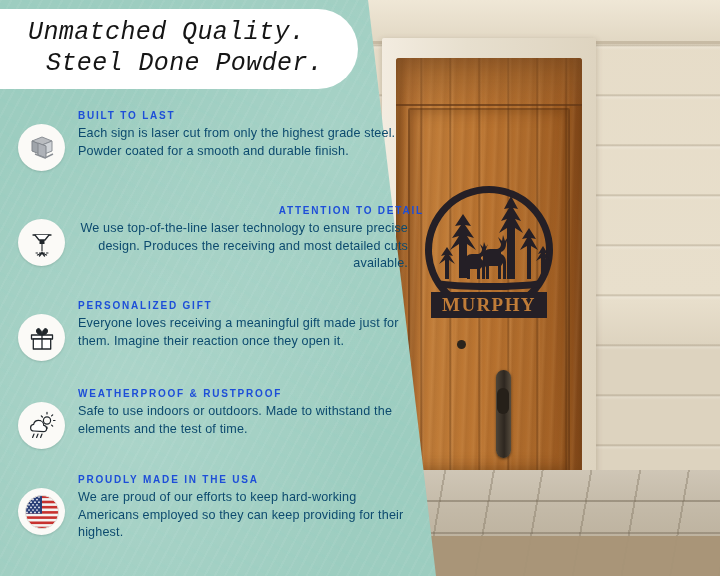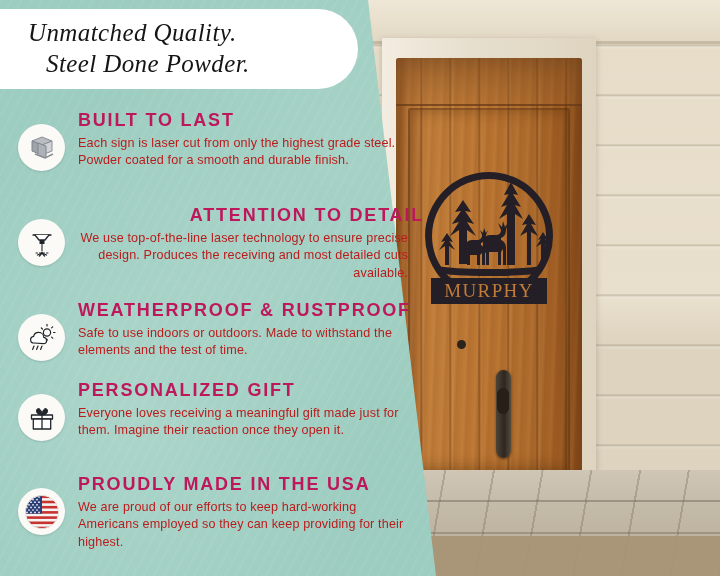--- a/index.html
+++ b/index.html
@@ -94,21 +94,21 @@
     border:2px solid rgba(74,38,12,0.45);
     border-radius:2px;
     box-shadow:inset 0 0 16px rgba(60,28,6,0.35);
   }
   .door-top-rail {
     position:absolute; left:0; right:0; top:0; height:48px;
     background:linear-gradient(180deg,rgba(130,80,36,0.55),rgba(160,100,46,0.2));
     border-bottom:2px solid rgba(74,38,12,0.40);
   }
   
-  .sign { position:absolute; left:50%; top:110px; transform:translateX(-50%); }
+  .sign { position:absolute; left:50%; top:124px; transform:translateX(-50%);font-weight:bold; }
   
   .handle-plate {
     position:absolute;
     left:100px; top:312px;
     width:15px; height:88px;
     background:linear-gradient(90deg,#4d4438,#2e2720 55%,#554b3d);
     border-radius:8px;
     box-shadow:0 1px 3px rgba(0,0,0,.5);
   }
   .handle-knob {
@@ -180,21 +180,21 @@
     width:388px; height:80px;
     background:#ffffff;
     border-radius:0 44px 44px 0;
     display:flex;
     flex-direction:column;
     justify-content:center;
     padding-left:58px;
     padding-right:16px;
   }
   .headline-line {
-    font-family:Liberation Serif, serif;
+    font-family:Liberation Mono, monospace;
     font-style:italic;
     font-size:25px;
     line-height:1.23;
     color:#151515;
     letter-spacing:.4px;
     white-space:nowrap;
   }
   .headline-line.second { padding-left:18px; }
 
   
@@ -214,31 +214,31 @@
     width:47px; height:47px;
     border-radius:50%;
     background:#fbfaf7;
     display:flex;
     align-items:center;
     justify-content:center;
     box-shadow:0 1px 2px rgba(40,70,62,.18);
   }
   .icon-circle svg { display:block; }
   .feature-title {
-    font-size:18px;
+    font-size:10px;
     font-weight:bold;
     letter-spacing:1.8px;
-    color:#be185d;
+    color:#1d4ed8;
     margin:0 0 3px 0;
     line-height:1.2;
   }
   .feature-body {
     font-size:12.6px;
     line-height:1.39;
-    color:#b91c1c;
+    color:#0c4a6e;
     letter-spacing:.15px;
     max-width:330px;
   }
 
   
   .feature.f1 { min-height:95px; }
   .feature.f2 { min-height:95px;text-align:right; }
   .feature.f3 { min-height:80px; }
   .feature.f4 { min-height:88px; }
   .feature.f5 { min-height:86px;margin-top:6px; }
@@ -343,52 +343,52 @@
             <path d="M15 25 L12.5 28"></path>
             <path d="M15 25 L17.5 28"></path>
             <path d="M9 25 H21" stroke-dasharray="1.5 2" stroke-width="1"></path>
           </g>
         </svg>
       </span>
       <div class="feature-title">ATTENTION TO DETAIL</div>
       <div class="feature-body">We use top-of-the-line laser technology to ensure precise design. Produces the receiving and most detailed cuts available.</div>
     </div>
 
+    <div class="feature f4">
+      <span class="icon-circle">
+        <svg width="30" height="30" viewBox="0 0 30 30">
+          <g fill="none" stroke="#20262b" stroke-width="1.3" stroke-linejoin="round">
+            <path d="M4.5 12 H25.5 V16 H4.5 Z" fill="#ffffff"></path>
+            <path d="M6.3 16 H23.7 V26 H6.3 Z" fill="#ffffff"></path>
+            <path d="M15 12 V26"></path>
+            <path d="M15 12 C12 12 9.5 10.5 9.5 8 C9.5 6 11 5 12.3 5.8 C13.8 6.8 15 9 15 12z" fill="#20262b" stroke="#20262b" stroke-width="1"></path>
+            <path d="M15 12 C18 12 20.5 10.5 20.5 8 C20.5 6 19 5 17.7 5.8 C16.2 6.8 15 9 15 12z" fill="#20262b" stroke="#20262b" stroke-width="1"></path>
+          </g>
+        </svg>
+      </span>
+      <div class="feature-title">PERSONALIZED GIFT</div>
+      <div class="feature-body">Everyone loves receiving a meaningful gift made just for them. Imagine their reaction once they open it.</div>
+    </div>
+
     <div class="feature f3">
       <span class="icon-circle">
         <svg width="30" height="30" viewBox="0 0 30 30">
           <g fill="none" stroke="#20262b" stroke-width="1.2" stroke-linecap="round">
             <circle cx="20" cy="9.5" r="3.6"></circle>
             <path d="M20 3 V1.4 M20 17.6 V16.2 M26.5 9.5 H28 M12 9.5 H13.5
                      M24.6 4.9 L25.7 3.8 M14.3 14.1 L15.4 13.2
                      M24.6 14.1 L25.7 15.2 M14.3 4.9 L15.4 6"></path>
             <path d="M7 20c-2 0-3.4-1.5-3.4-3.3 0-1.7 1.3-3.1 3-3.3.5-2.3 2.5-4 5-4
                      2.8 0 5.1 2.2 5.2 5 1.6.2 2.8 1.5 2.8 3.1 0 1.8-1.4 3.2-3.2 3.2z" fill="#ffffff"></path>
             <path d="M7 23 L5.6 26.4 M11 23 L9.6 26.4 M15 23 L13.6 26.4"></path>
           </g>
         </svg>
       </span>
       <div class="feature-title">WEATHERPROOF &amp; RUSTPROOF</div>
       <div class="feature-body">Safe to use indoors or outdoors. Made to withstand the elements and the test of time.</div>
-    </div>
-
-    <div class="feature f4">
-      <span class="icon-circle">
-        <svg width="30" height="30" viewBox="0 0 30 30">
-          <g fill="none" stroke="#20262b" stroke-width="1.3" stroke-linejoin="round">
-            <path d="M4.5 12 H25.5 V16 H4.5 Z" fill="#ffffff"></path>
-            <path d="M6.3 16 H23.7 V26 H6.3 Z" fill="#ffffff"></path>
-            <path d="M15 12 V26"></path>
-            <path d="M15 12 C12 12 9.5 10.5 9.5 8 C9.5 6 11 5 12.3 5.8 C13.8 6.8 15 9 15 12z" fill="#20262b" stroke="#20262b" stroke-width="1"></path>
-            <path d="M15 12 C18 12 20.5 10.5 20.5 8 C20.5 6 19 5 17.7 5.8 C16.2 6.8 15 9 15 12z" fill="#20262b" stroke="#20262b" stroke-width="1"></path>
-          </g>
-        </svg>
-      </span>
-      <div class="feature-title">PERSONALIZED GIFT</div>
-      <div class="feature-body">Everyone loves receiving a meaningful gift made just for them. Imagine their reaction once they open it.</div>
     </div>
 
     <div class="feature f5">
       <span class="icon-circle">
         <svg width="36" height="36" viewBox="0 0 36 36">
           <defs>
             <clipPath id="flagclip">
                 <circle cx="18" cy="18" r="16.5"></circle>
               </clipPath>
           </defs>

